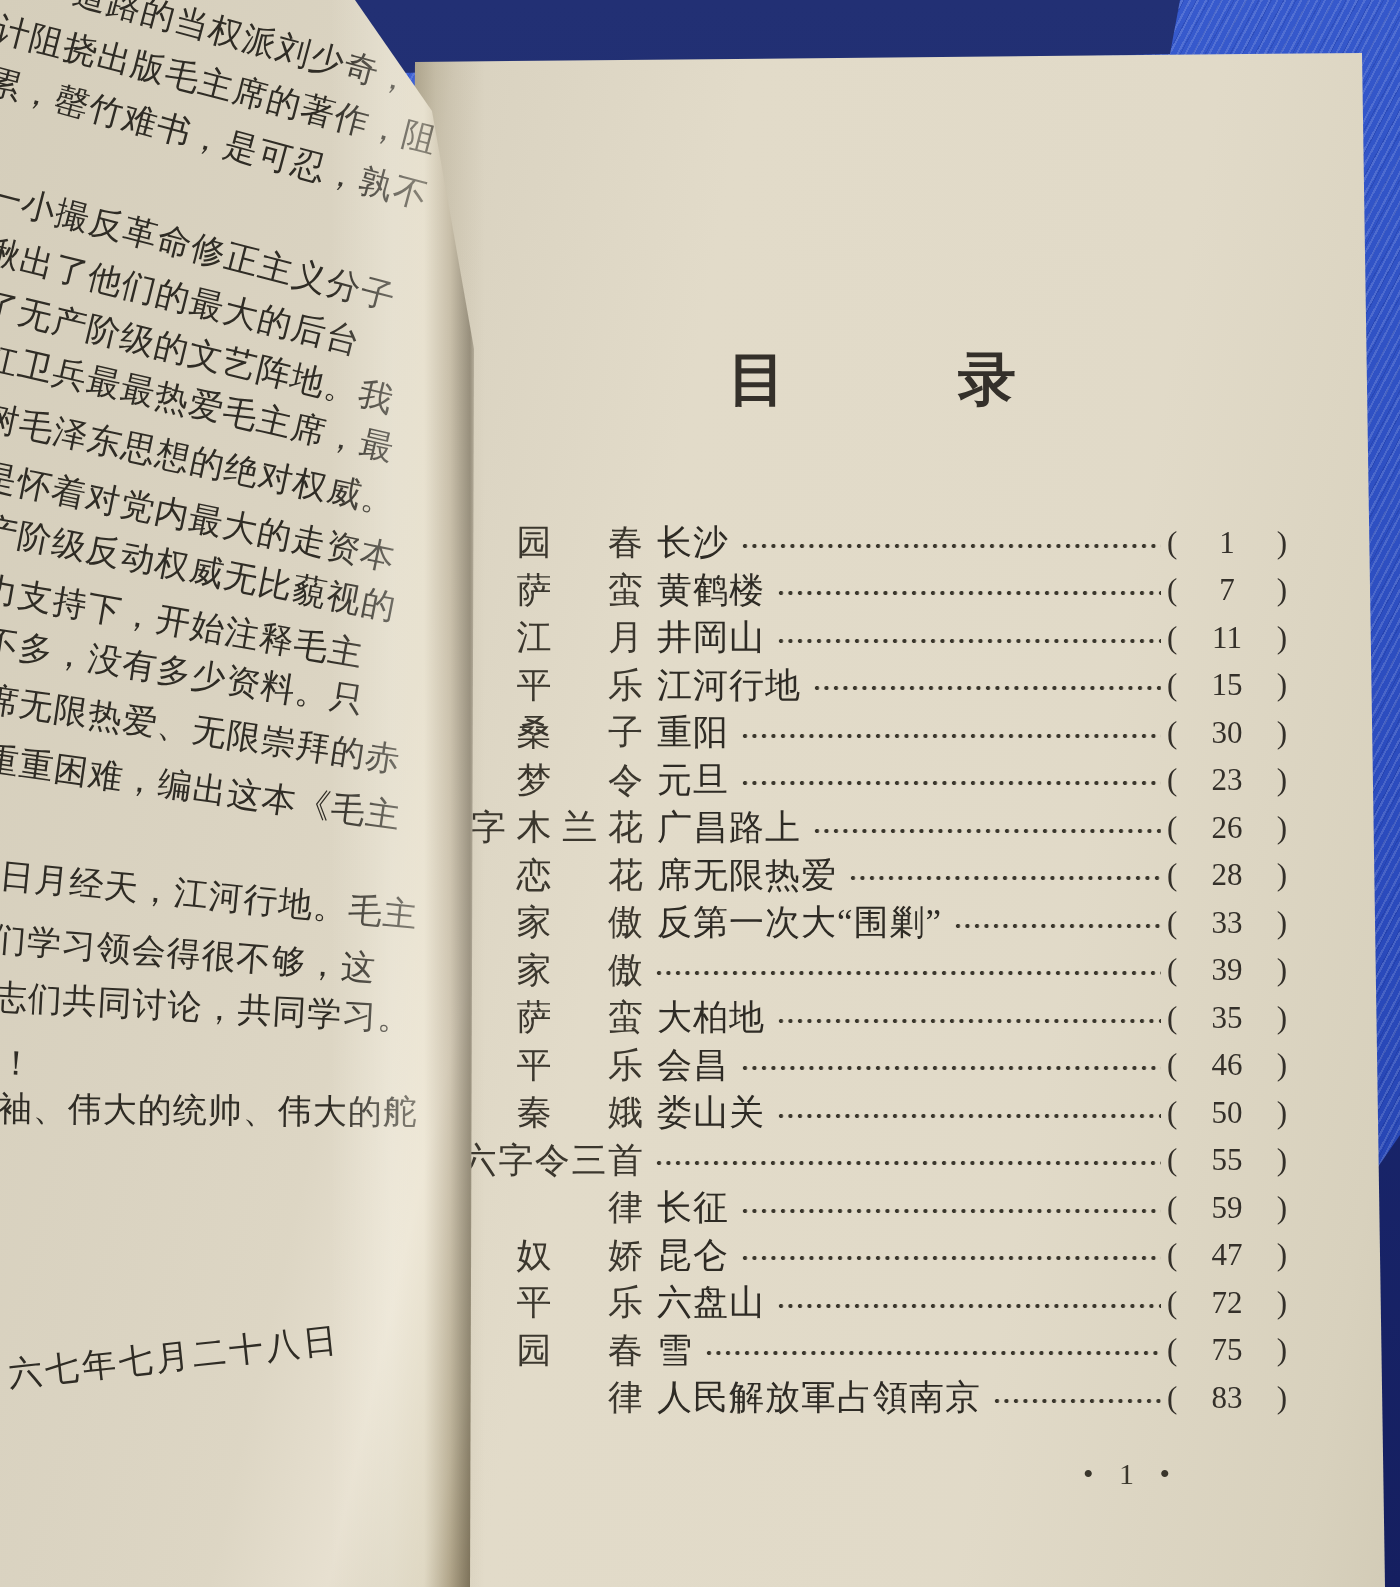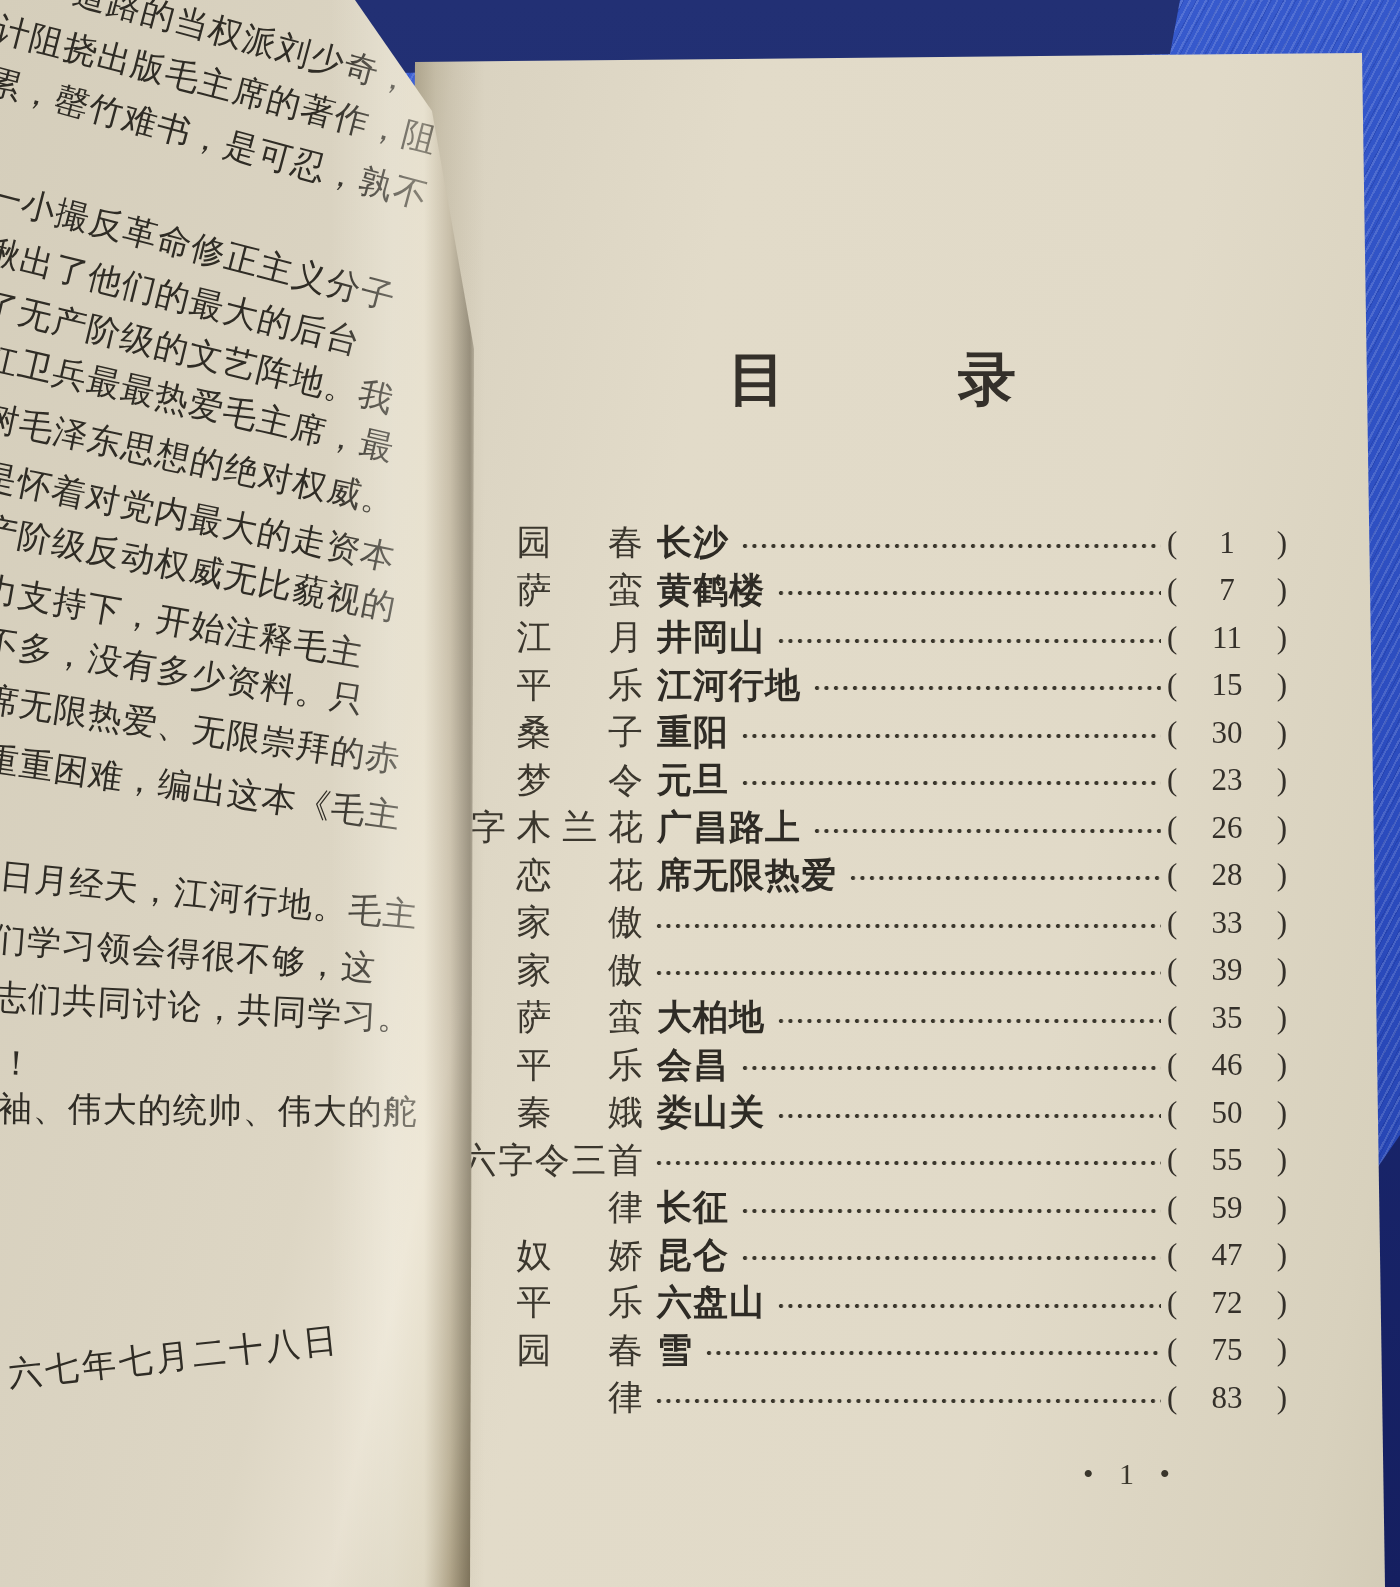--- a/index.html
+++ b/index.html
@@ -46,21 +46,21 @@
     position:absolute; left:30px; top:474px; width:862px;
   }
   .toc-row{
     display:flex; align-items:center; height:47.5px; white-space:nowrap;
   }
   .tune{
     width:218px; flex:0 0 218px; font-size:35px; color:#3b372e;
     text-align:justify; text-align-last:justify; text-justify:inter-character;
   }
   .ptitle{
-    margin-left:14px; font-size:35px; font-weight:bold; color:#2e2b25; letter-spacing:1px;
+    margin-left:14px; font-size:35px; font-weight:normal; color:#2e2b25; letter-spacing:1px;
   }
   .dots{
     flex:1; height:8px; margin:6px 6px 0 12px; align-self:center;
     background-image:radial-gradient(circle at 4px 4px, #3a362c 1.8px, rgba(0,0,0,0) 2.4px);
     background-size:9.5px 8px; background-repeat:repeat-x; background-position:left center;
   }
   .pagenum{
     flex:0 0 120px; width:120px; display:flex; justify-content:space-between; align-items:center;
     font-size:31px; color:#34302a;
   }
@@ -176,20 +176,21 @@
       <span class="ptitle">席无限热爱</span>
       <span class="dots"></span>
       <span class="pagenum">
         <span>(</span>
         <span>28</span>
         <span>)</span>
       </span>
     </div>
         <div class="toc-row">
       <span class="tune">渔家傲</span>
+      <span class="ptitle">反第一次大“围剿”</span>
       <span class="dots"></span>
       <span class="pagenum">
         <span>(</span>
         <span>33</span>
         <span>)</span>
       </span>
     </div>
         <div class="toc-row">
       <span class="tune">渔家傲</span>
       <span class="dots"></span>
@@ -274,20 +275,21 @@
       <span class="ptitle">雪</span>
       <span class="dots"></span>
       <span class="pagenum">
         <span>(</span>
         <span>75</span>
         <span>)</span>
       </span>
     </div>
         <div class="toc-row">
       <span class="tune">七律</span>
+      <span class="ptitle">人民解放軍占領南京</span>
       <span class="dots"></span>
       <span class="pagenum">
         <span>(</span>
         <span>83</span>
         <span>)</span>
       </span>
     </div>
       </div>
 
     <div class="footer-num">• 1 •</div>

